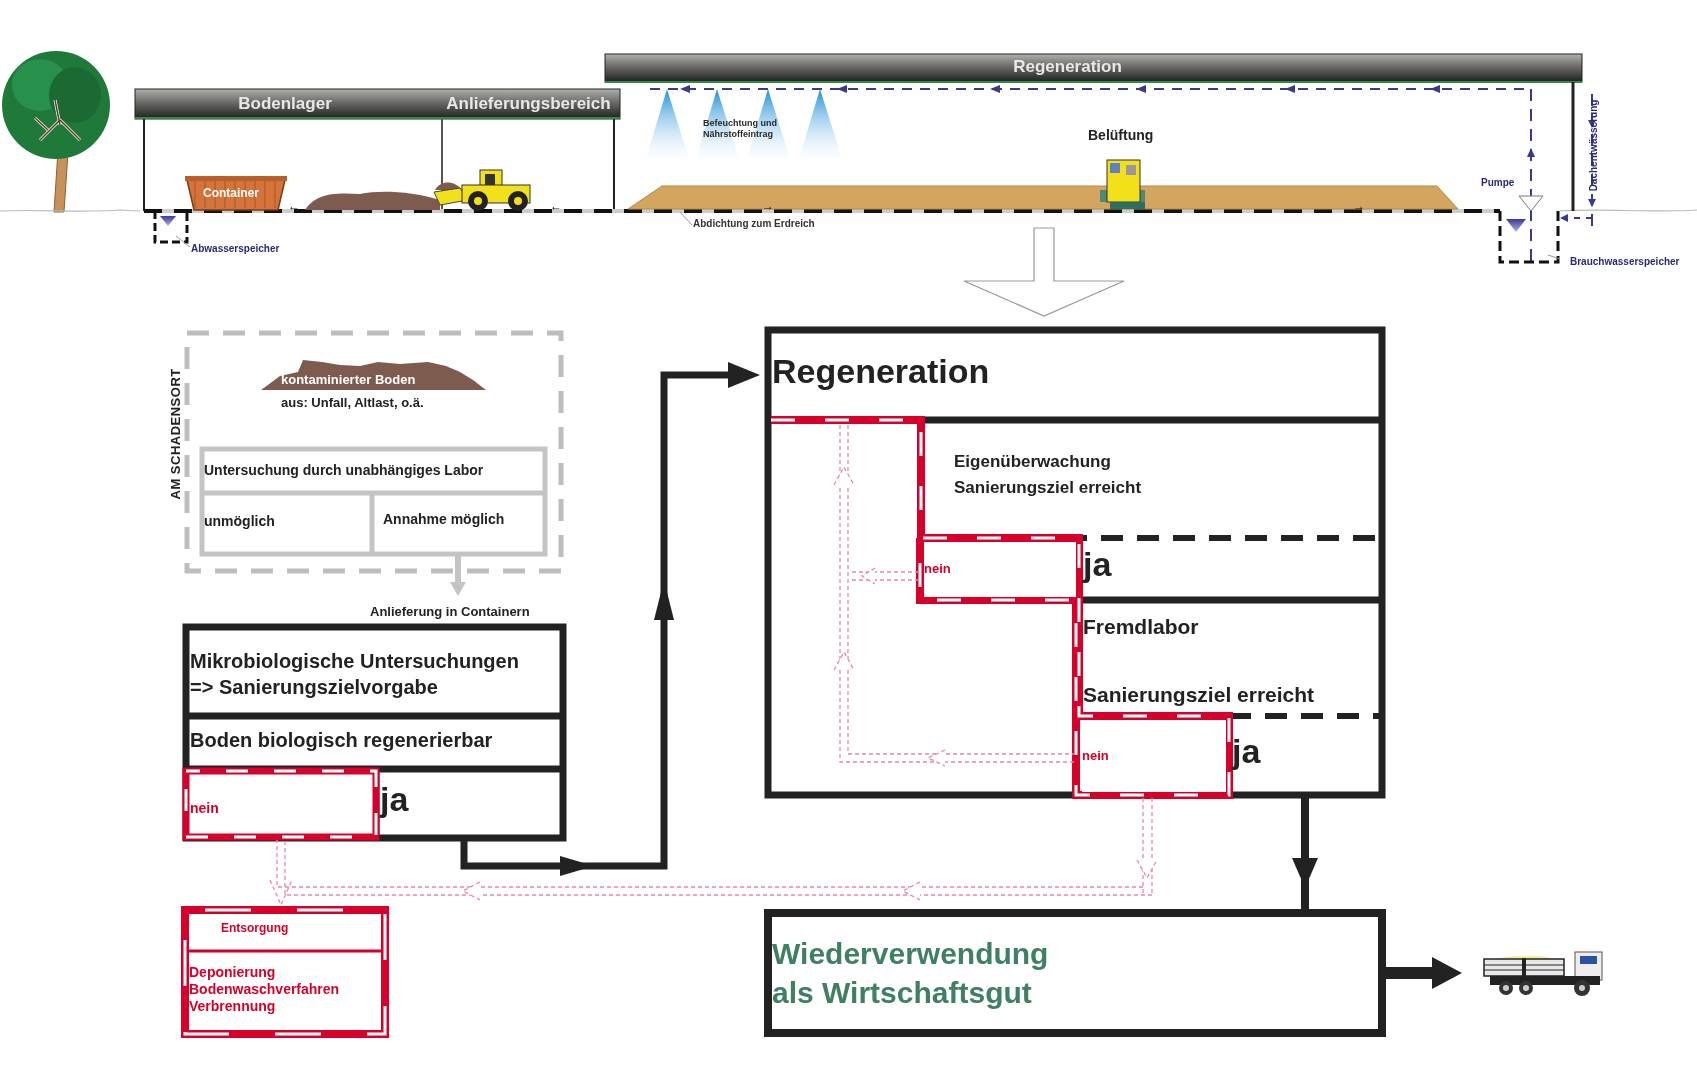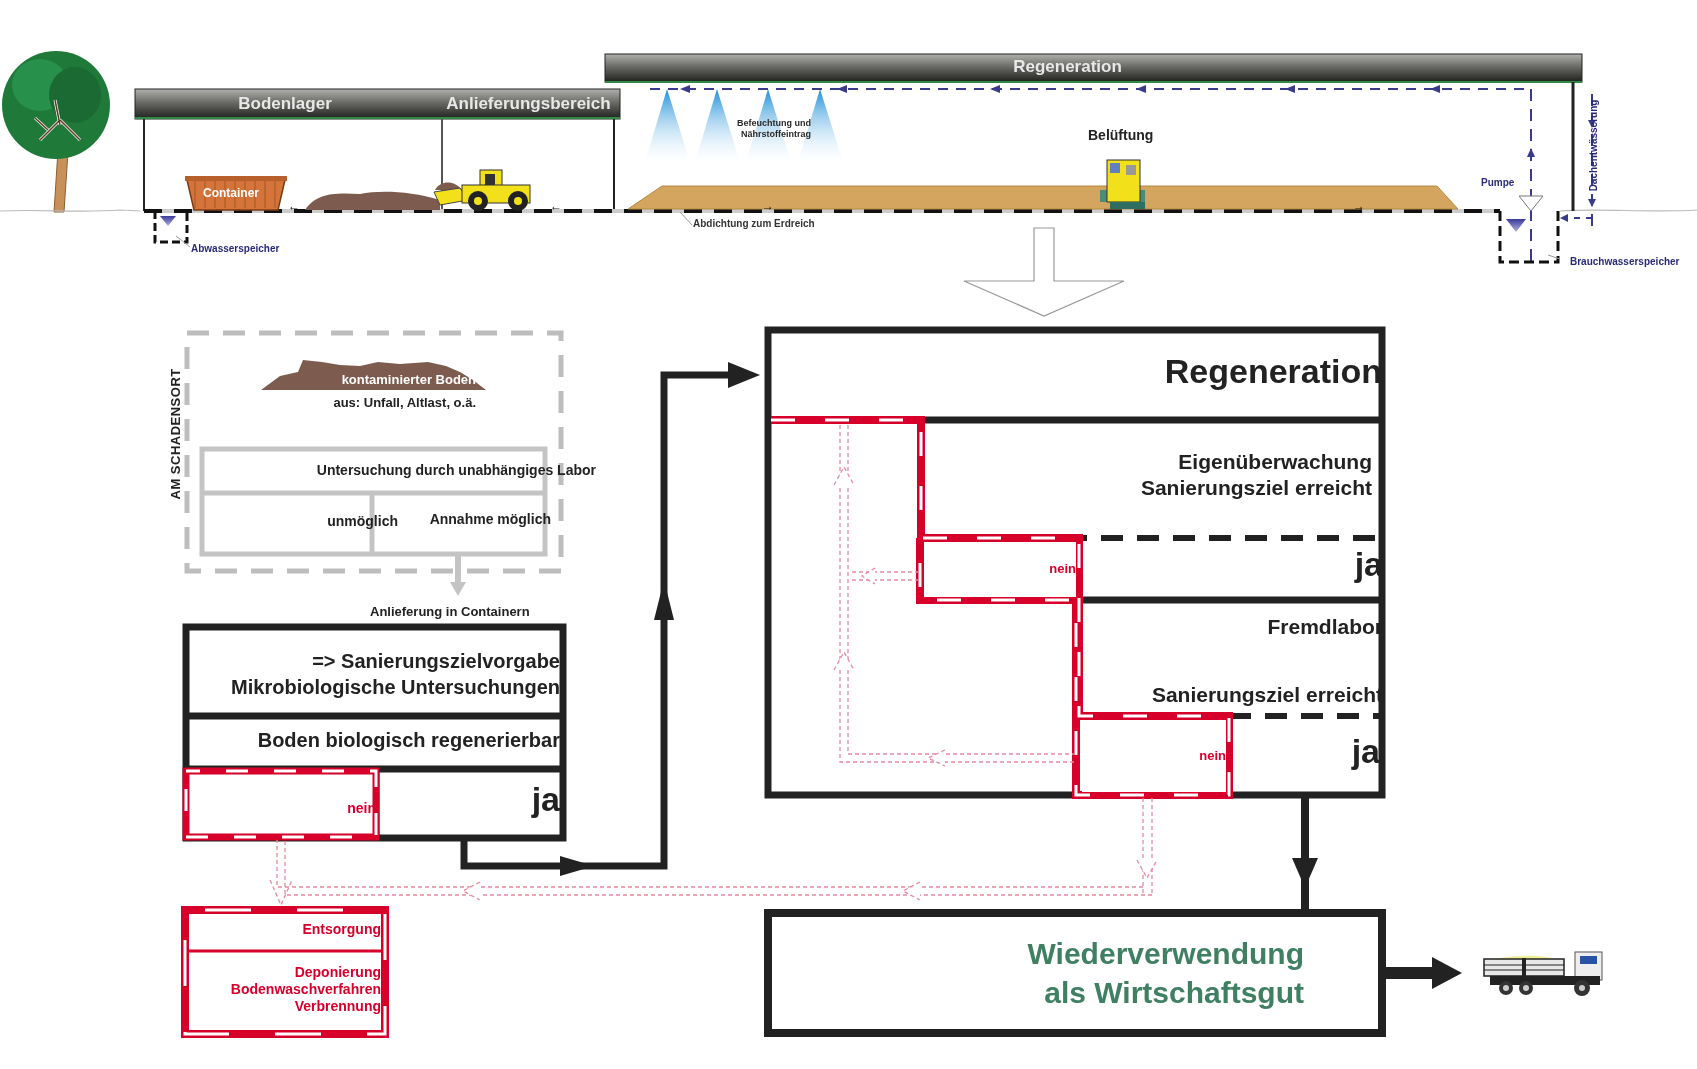--- a/index.html
+++ b/index.html
@@ -2,21 +2,21 @@
 <html><head>
 <meta charset="utf-8">
 <style>
   html,body{margin:0;padding:0;background:#fff;}
   body{width:1697px;height:1069px;position:relative;overflow:hidden;font-family:"Liberation Sans",sans-serif;}
   svg{position:absolute;left:0;top:0;}
   .abs{position:absolute;}
   .roof-label{position:absolute;color:#e8e8e8;font-weight:bold;font-size:17px;text-align:center;white-space:nowrap;}
   .small-blue{position:absolute;color:#2a2a7a;font-size:10px;font-weight:bold;white-space:nowrap;}
   .small-dark{position:absolute;color:#333;font-size:10px;font-weight:bold;white-space:nowrap;}
-  .ctr{position:absolute;text-align:right;white-space:nowrap;}
+  .ctr{position:absolute;text-align:left;white-space:nowrap;}
   .lbl-dark{color:#222;font-weight:bold;}
   .lbl-red{color:#d6002a;font-weight:bold;}
   .lbl-green{color:#3f7f62;font-weight:bold;}
 </style>
 </head>
 <body>
 
 <svg width="1697" height="1069" viewBox="0 0 1697 1069">
   <defs>
     <linearGradient id="roofGrad" x1="0" y1="0" x2="0" y2="1">
@@ -246,36 +246,36 @@
 
 <div class="abs" style="left:120px;top:437px;width:110px;text-align:center;transform:rotate(-90deg);color:#222;font-size:13px;font-weight:bold;letter-spacing:0.5px;white-space:nowrap;">AM SCHADENSORT</div>
 <div class="ctr" style="left:281px;top:372px;width:195px;color:#fff;font-size:13px;font-weight:bold;">kontaminierter Boden</div>
 <div class="ctr" style="left:281px;top:395px;width:195px;color:#222;font-size:13px;font-weight:bold;">aus: Unfall, Altlast, o.ä.</div>
 <div class="ctr" style="left:204px;top:462px;width:392px;color:#222;font-size:14px;font-weight:bold;">Untersuchung durch unabhängiges Labor</div>
 <div class="ctr" style="left:204px;top:513px;width:194px;color:#222;font-size:14px;font-weight:bold;">unmöglich</div>
 <div class="ctr" style="left:375px;top:511px;width:168px;color:#222;font-size:14px;font-weight:bold;padding-left:8px;">Annahme möglich</div>
 <div class="abs" style="left:370px;top:604px;color:#222;font-size:13px;font-weight:bold;white-space:nowrap;">Anlieferung in Containern</div>
 
 <div class="ctr lbl-dark" style="left:190px;top:648px;width:370px;font-size:20px;line-height:26px;">
+  <div>Mikrobiologische Untersuchungen</div>
   <div>=&gt; Sanierungszielvorgabe</div>
-  <div>Mikrobiologische Untersuchungen</div>
 </div>
 <div class="ctr lbl-dark" style="left:190px;top:729px;width:370px;font-size:20px;">Boden biologisch regenerierbar</div>
 <div class="ctr lbl-red" style="left:190px;top:800px;width:186px;font-size:14px;">nein</div>
 <div class="ctr lbl-dark" style="left:380px;top:780px;width:180px;font-size:34px;">ja</div>
 
-<div class="ctr lbl-red" style="left:189px;top:921px;width:192px;font-size:14px;">Entsorgung</div>
+<div class="ctr lbl-red" style="left:189px;top:921px;width:192px;font-size:12px;padding-left:32px;">Entsorgung</div>
 <div class="ctr lbl-red" style="left:189px;top:964px;width:192px;font-size:14px;line-height:17px;">
   <div>Deponierung</div>
   <div>Bodenwaschverfahren</div>
   <div>Verbrennung</div>
 </div>
 
 <div class="ctr lbl-dark" style="left:772px;top:352px;width:610px;font-size:34px;">Regeneration</div>
-<div class="ctr lbl-dark" style="left:917px;top:449px;width:455px;font-size:21px;line-height:26px;">
+<div class="ctr lbl-dark" style="left:954px;top:449px;width:455px;font-size:17px;line-height:26px;">
   <div>Eigenüberwachung</div>
   <div>Sanierungsziel erreicht</div>
 </div>
 <div class="ctr lbl-red" style="left:924px;top:561px;width:152px;font-size:13px;">nein</div>
 <div class="ctr lbl-dark" style="left:1083px;top:545px;width:300px;font-size:34px;">ja</div>
 <div class="ctr lbl-dark" style="left:1083px;top:614px;width:300px;font-size:21px;line-height:26px;">
   <div>Fremdlabor</div>
 </div>
 <div class="ctr lbl-dark" style="left:1083px;top:683px;width:300px;font-size:21px;">Sanierungsziel erreicht</div>
 <div class="ctr lbl-red" style="left:1082px;top:748px;width:144px;font-size:13px;">nein</div>

